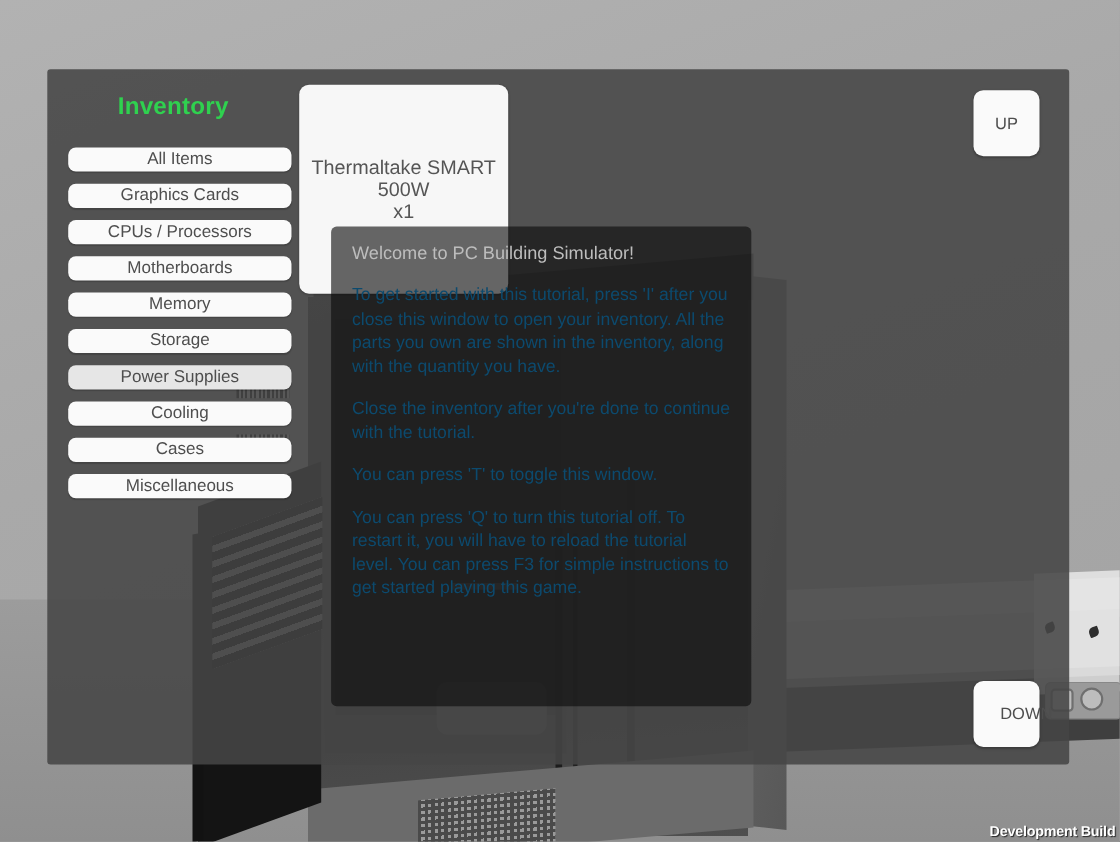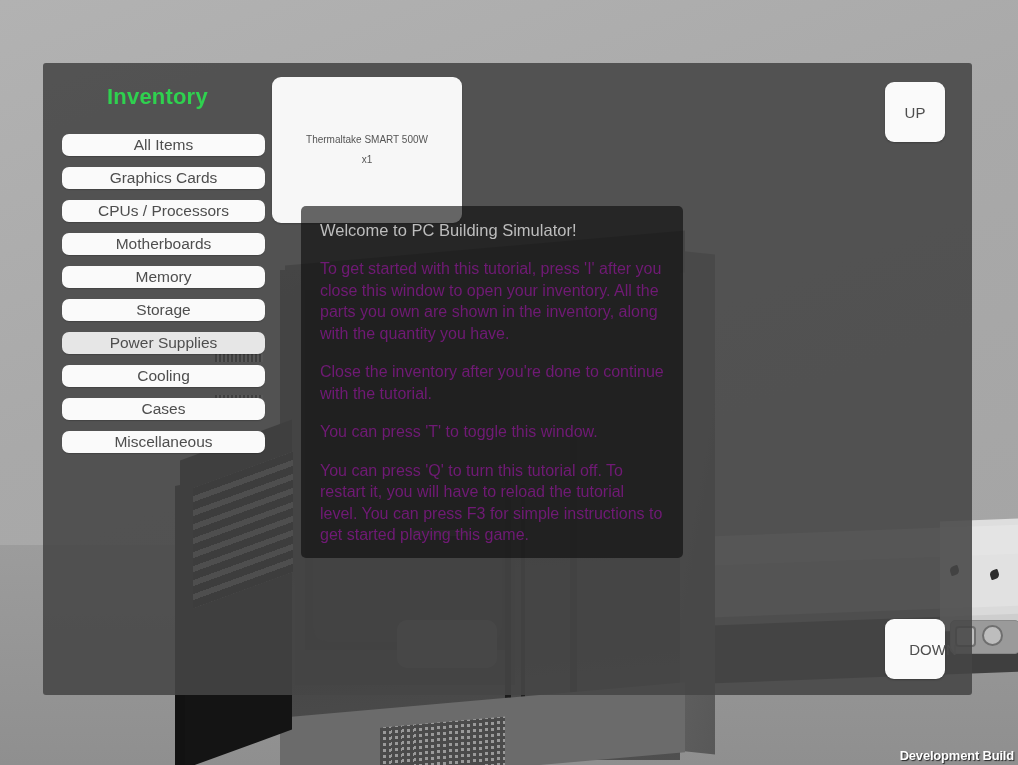--- a/index.html
+++ b/index.html
@@ -204,29 +204,29 @@
 
   
   .item-grid {
     position: absolute;
     left: 229px; top: 14px;
     display: flex;
     flex-wrap: wrap;
     gap: 10px;
   }
   .item-card {
-    width: 190px; height: 146px;
+    width: 190px; height: 190px;
     background: #f7f7f7;
     border-radius: 9px;
     display: flex;
     align-items: center;
     justify-content: center;
     text-align: center;
     color: #555;
-    font-size: 10px;
+    font-size: 18px;
     line-height: 20px;
     padding: 8px;
     cursor: pointer;
     box-shadow: 0 1px 2px rgba(0,0,0,.22);
   }
 
   
   .scroll-btn {
     position: absolute;
     width: 60px; height: 60px;
@@ -242,37 +242,37 @@
     font-family: "Liberation Sans", sans-serif;
     box-shadow: 0 1px 2px rgba(0,0,0,.25);
   }
   .scroll-up   { left: 885px; top: 82px; }
   .scroll-down { left: 885px; top: 619px; padding-left: 36px; }
 
   
   .tutorial-window {
     position: absolute;
     left: 301px; top: 206px;
-    width: 382px; height: 352px;
+    width: 382px; height: 436px;
     background: rgba(12,12,12,0.62);
     border-radius: 5px;
     padding: 12px 18px 0 19px;
     color: #c9c9c9;
   }
   .tutorial-title {
     font-size: 16.5px;
     line-height: 24px;
     color: #bdbdbd;
     margin-bottom: 16px;
     white-space: nowrap;
   }
   .tutorial-para {
     font-size: 16px;
     line-height: 21.5px;
-    color: #701a75;
+    color: #0c4a6e;
     margin-bottom: 17px;
   }
 
   
   .dev-build {
     position: absolute;
     right: 4px; bottom: 2px;
     color: #ffffff;
     font-size: 13px;
     font-weight: bold;

